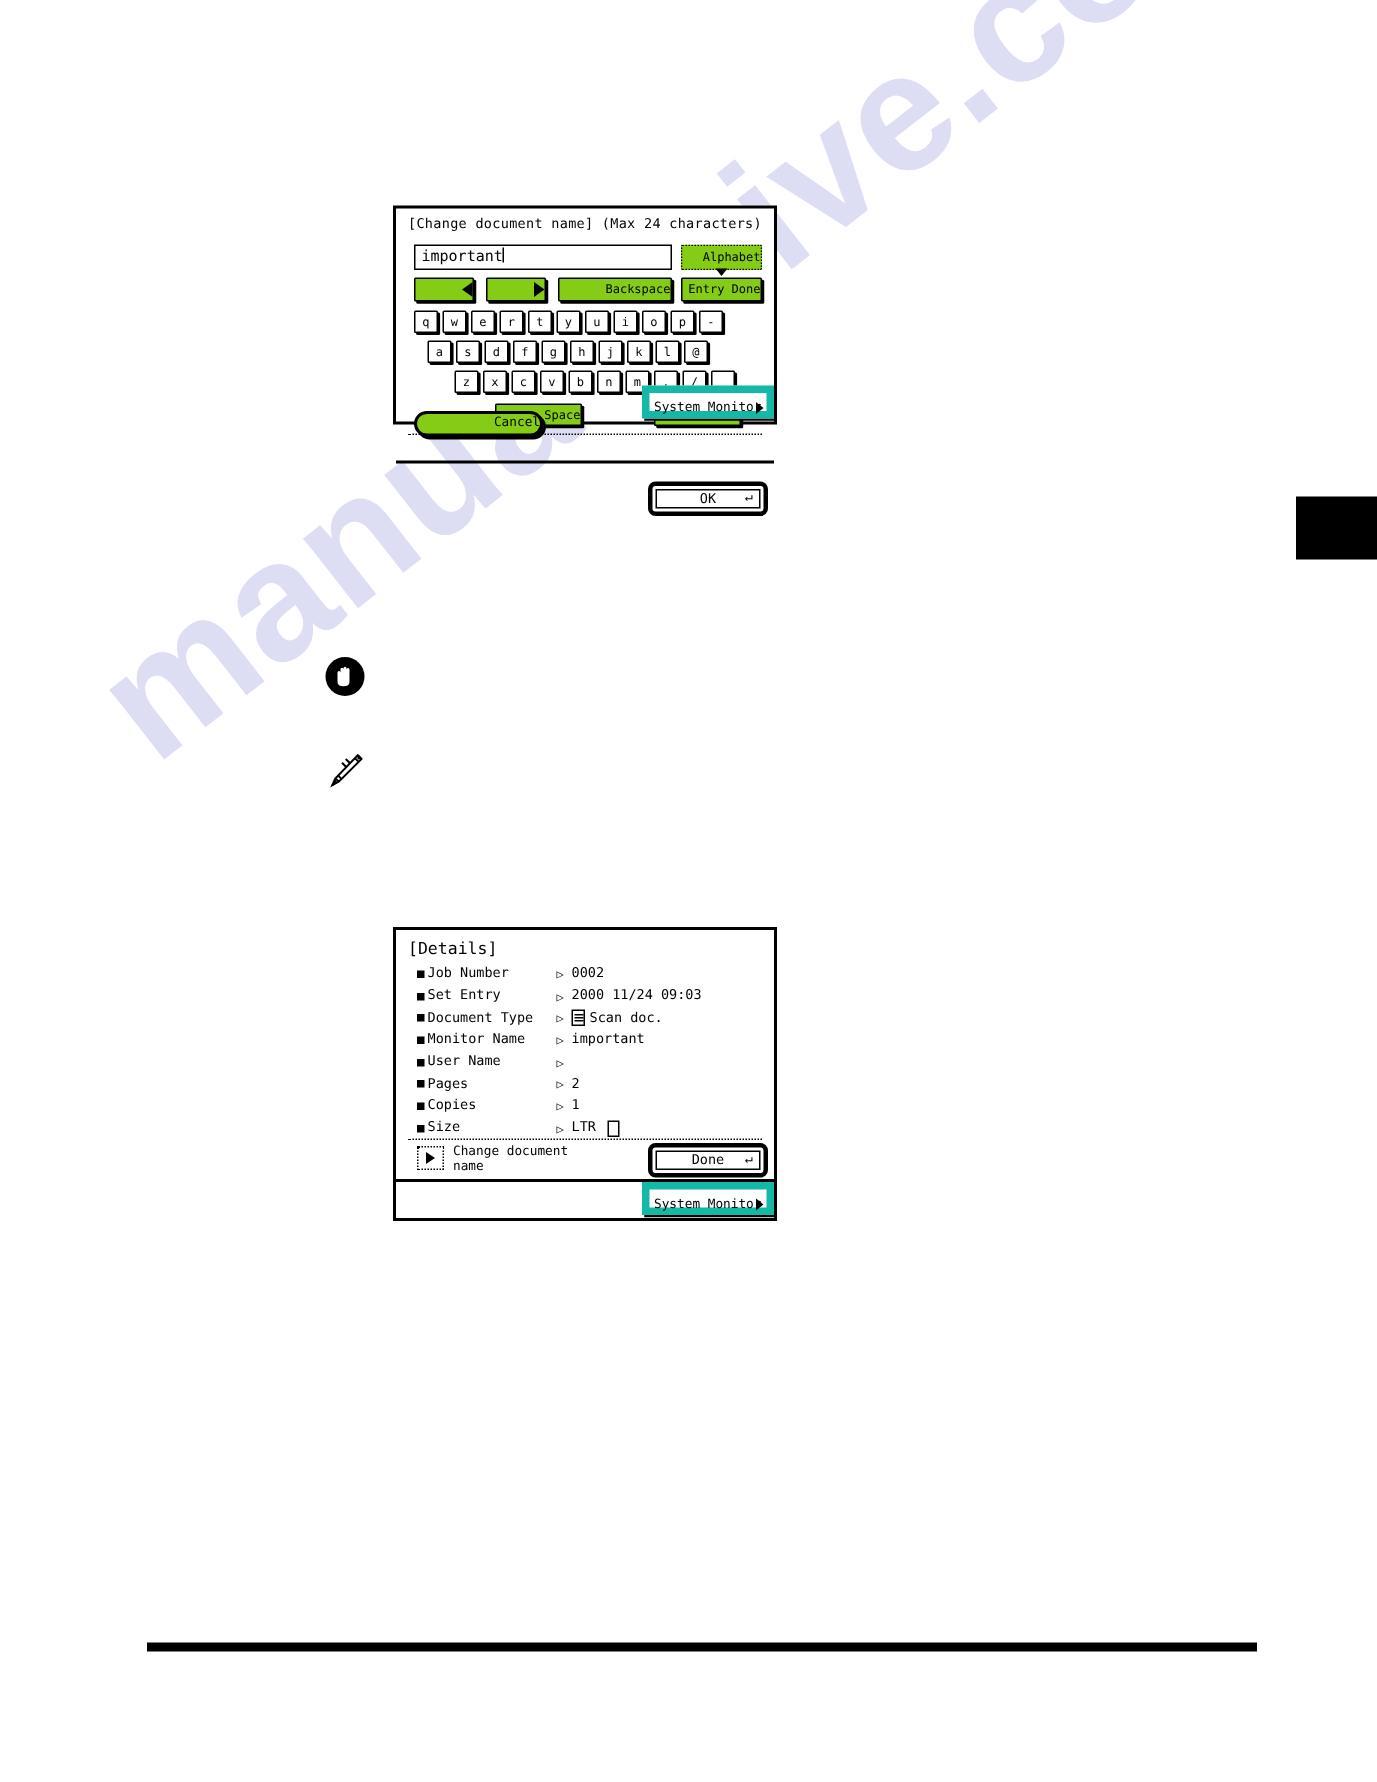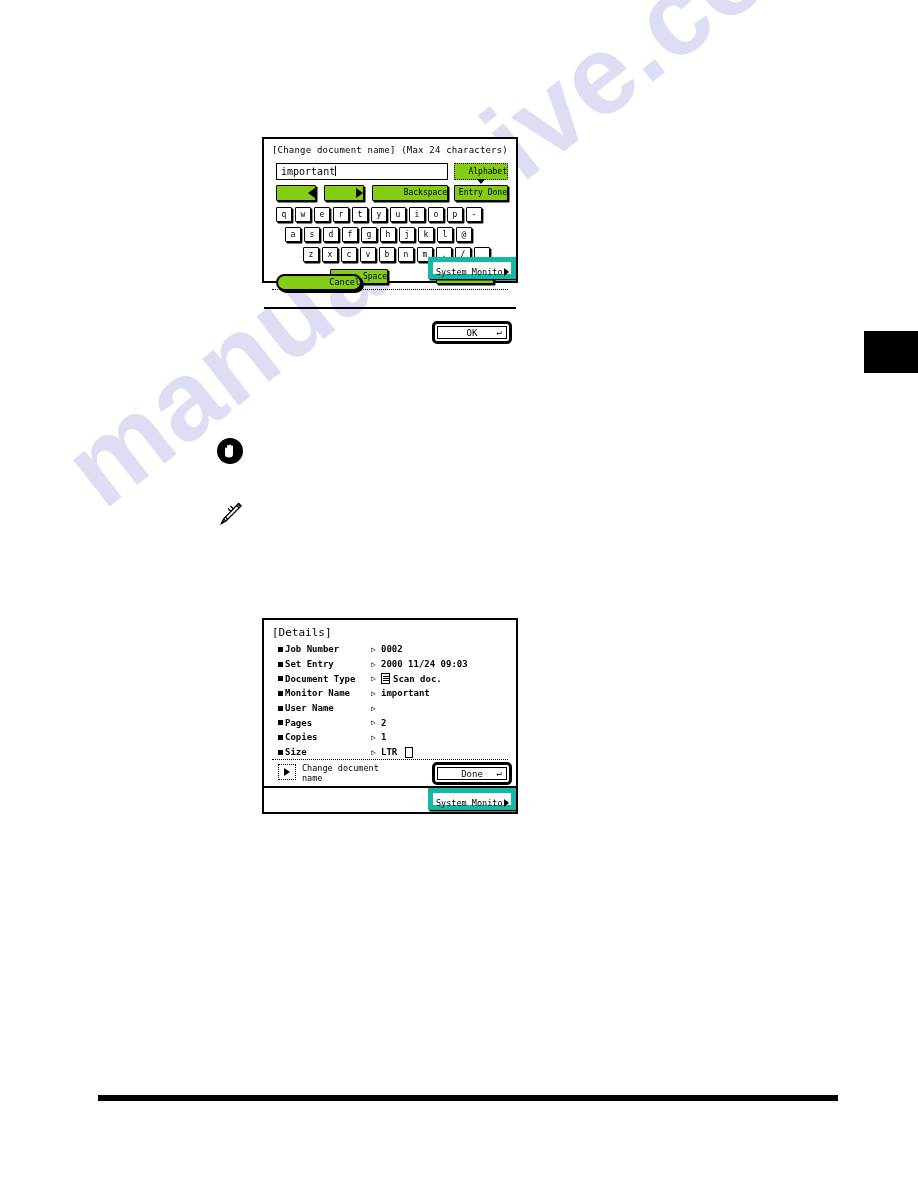--- a/index.html
+++ b/index.html
@@ -276,21 +276,20 @@
     left: 14px;
     top: 22px;
     right: 6px;
   }
   .dt-row {
     display: flex;
     align-items: center;
     height: 14.7px;
     font-size: 9px;
     white-space: nowrap;
-    font-weight: bold;
   }
   .dt-bullet {
     display: inline-block;
     width: 5px;
     height: 5px;
     background: #000;
     margin-right: 2px;
     flex: 0 0 auto;
   }
   .dt-label {

